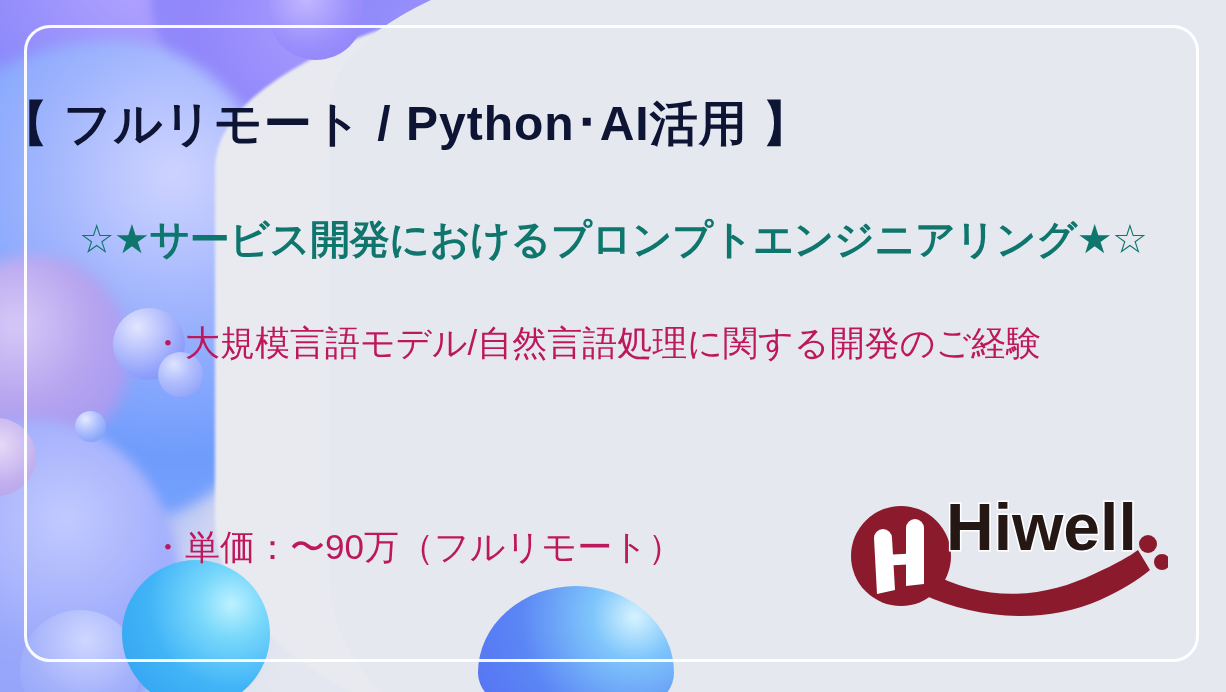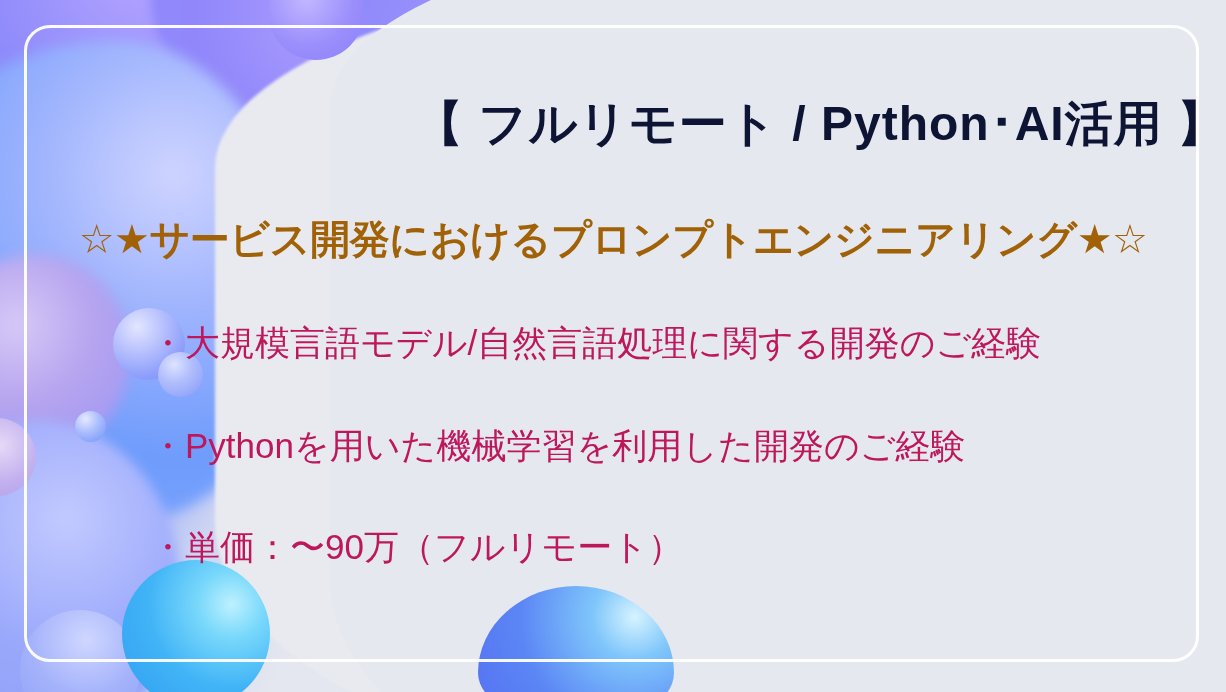--- a/index.html
+++ b/index.html
@@ -152,33 +152,33 @@
 
   
   .content {
     position: absolute;
     inset: 0;
   }
   .title {
     position: absolute;
     left: 0; right: 0;
     top: 92px;
-    text-align: right;
+    text-align: left;
     color: #0e1433;
     font-size: 48px;
     font-weight: bold;
     letter-spacing: 1px;
     white-space: nowrap;
   }
   .subtitle {
     position: absolute;
     left: 0; right: 0;
     top: 212px;
     text-align: center;
-    color: #a16207;
+    color: #0f766e;
     font-size: 40px;
     font-weight: bold;
     letter-spacing: -0.5px;
     white-space: nowrap;
   }
   .bullet {
     position: absolute;
     color: #be185d;
     font-size: 35px;
     font-weight: normal;
@@ -225,19 +225,40 @@
   <div class="frame"></div>
 
   <div class="content">
 
     <div class="title">【 フルリモート / Python･AI活用 】</div>
 
     <div class="subtitle">☆★サービス開発におけるプロンプトエンジニアリング★☆</div>
 
     <div class="bullet b1">・大規模言語モデル/自然言語処理に関する開発のご経験</div>
 
-    <div class="bullet b2">・Pythonを用いた機械学習を利用した開発のご経験</div>
 
     <div class="bullet b3">・単価：〜90万（フルリモート）</div>
   </div>
 
+  <div class="logo">
+    <svg viewBox="0 0 330 140" xmlns="http://www.w3.org/2000/svg">
+
+      <path d="M88 92 C150 128 210 118 256 96 C278 86 292 78 300 72
+               L312 92 C300 102 284 112 262 122
+               C208 146 140 142 84 116 Z" fill="#8b1a2d"></path>
+
+      <circle cx="310" cy="66" r="9" fill="#8b1a2d"></circle>
+      <circle cx="324" cy="84" r="8" fill="#8b1a2d"></circle>
+      <circle cx="300" cy="86" r="5" fill="#8b1a2d"></circle>
+
+      <circle cx="63" cy="78" r="50" fill="#8b1a2d"></circle>
+
+      <g fill="#ffffff">
+        <path d="M36 60 a9 9 0 0 1 18 0 L57 112 L39 116 Z"></path>
+        <path d="M68 50 a9 9 0 0 1 18 0 L86 106 L68 108 Z"></path>
+        <rect x="50" y="76" width="24" height="11" transform="rotate(-3 62 82)"></rect>
+      </g>
+
+      <text x="108" y="72" font-family="'Liberation Sans', 'DejaVu Sans', sans-serif" font-size="66" font-weight="bold" fill="#241714" stroke="#ffffff" stroke-width="3" paint-order="stroke">Hiwell</text>
+    </svg>
+  </div>
 
 </div>
 
 </body></html>

